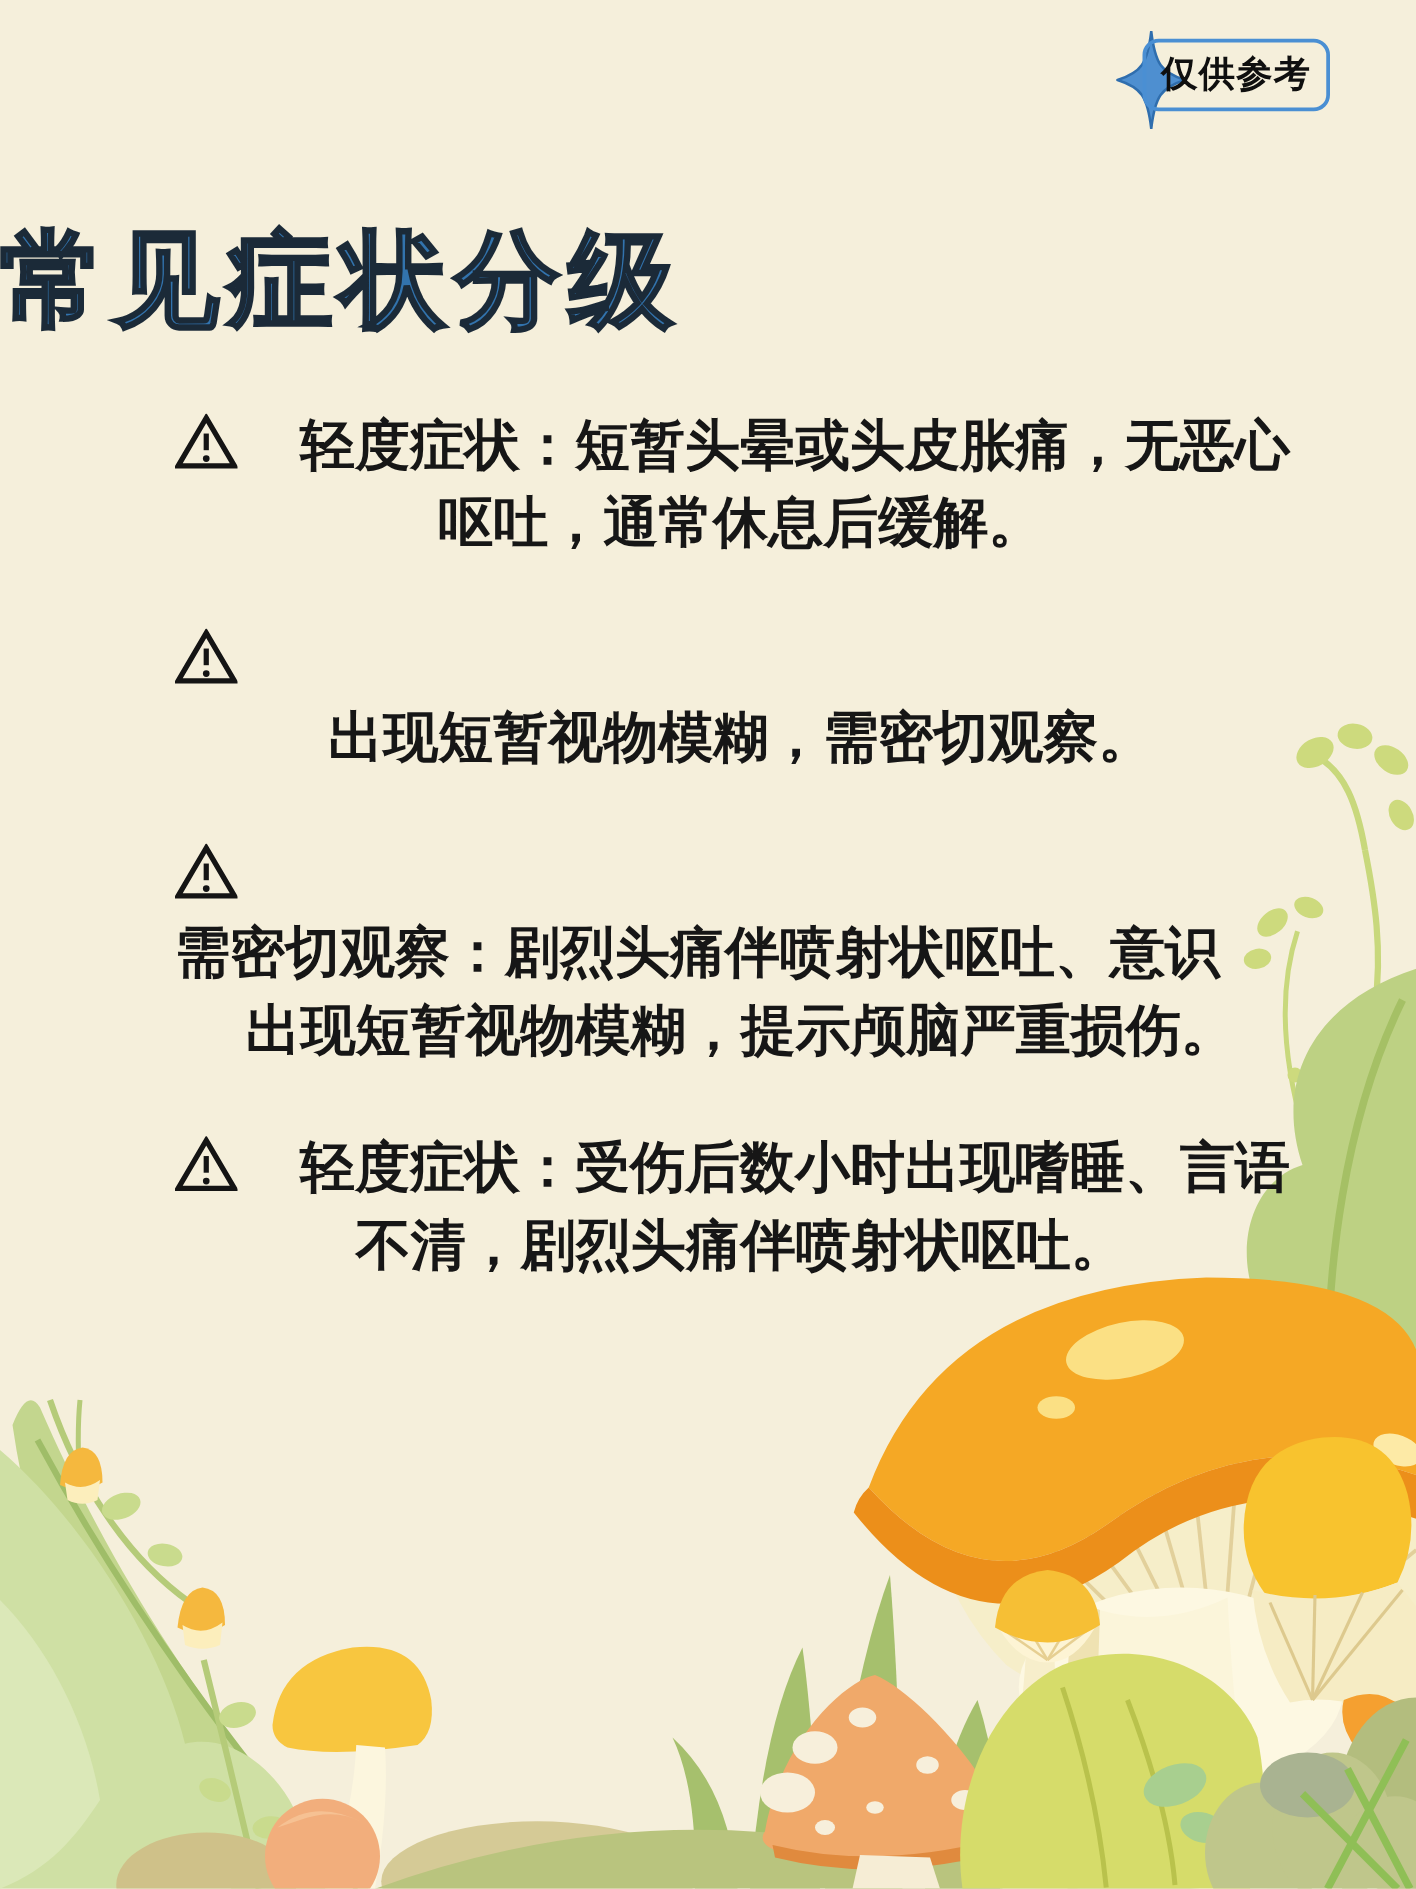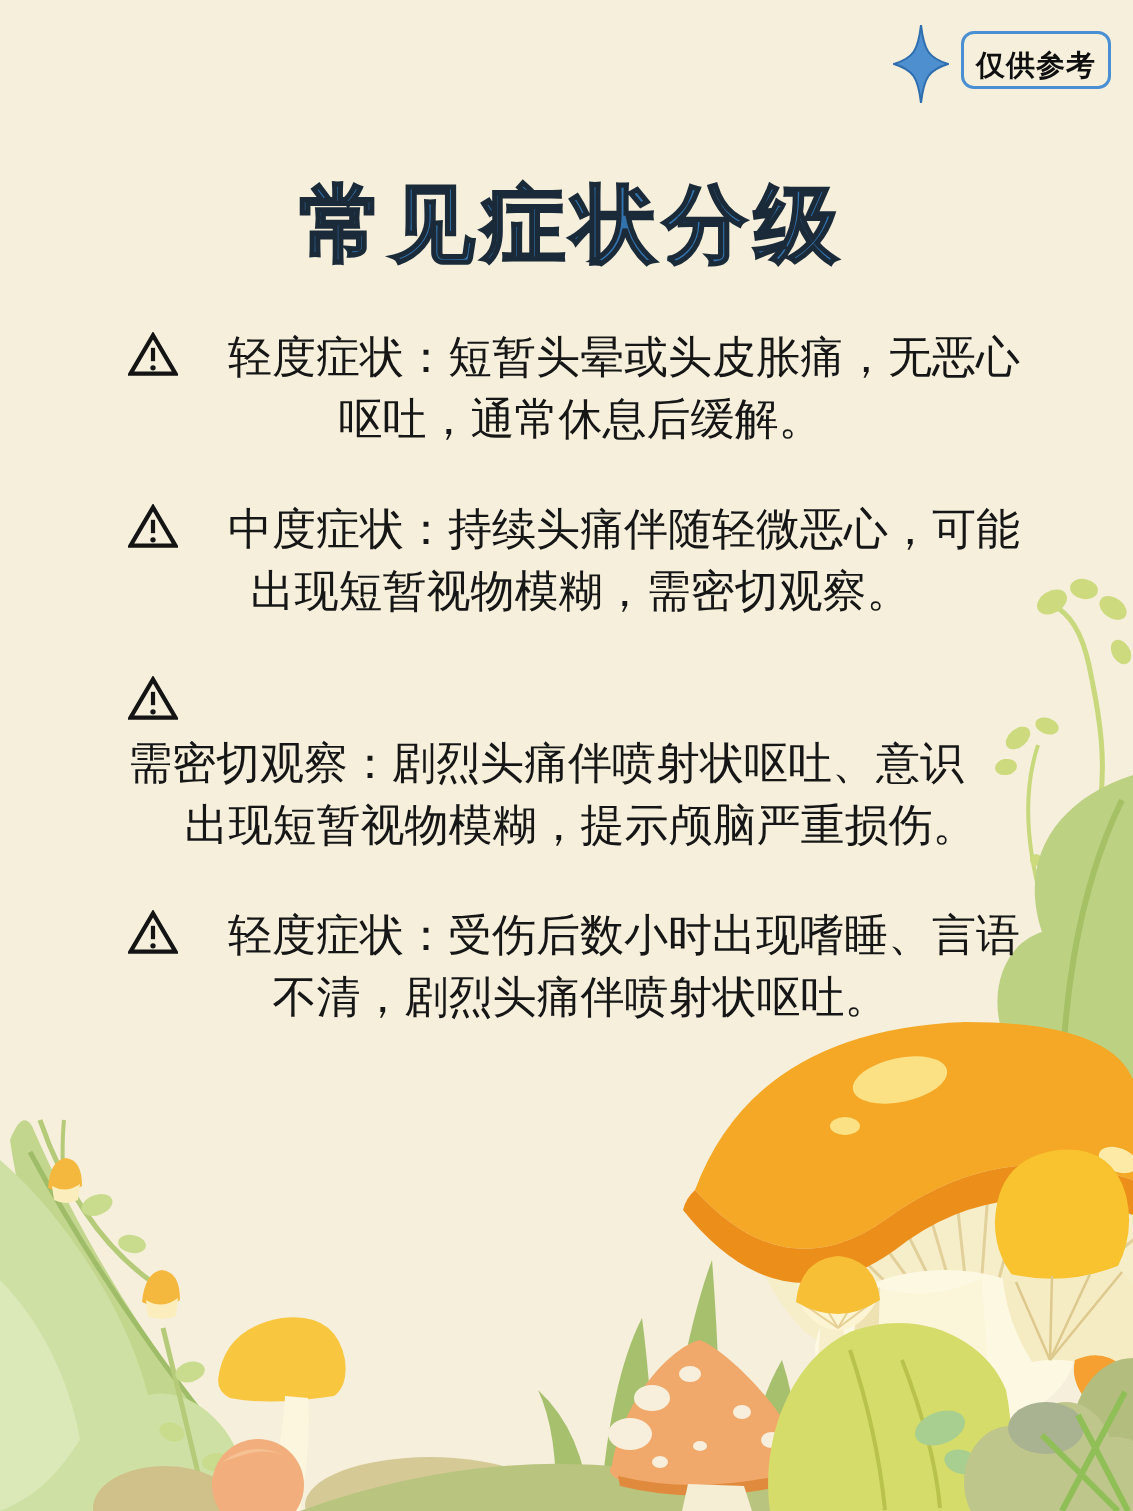--- a/index.html
+++ b/index.html
@@ -6,41 +6,41 @@
   .page{
     position:relative;
     width:1133px;height:1511px;
     background:#f5efdb;
     overflow:hidden;
     font-family:"Liberation Sans", sans-serif;
   }
   
   .sparkle{position:absolute;left:893px;top:24px;width:56px;height:80px;}
   .badge{
-    position:absolute;left:961px;top:31px;width:150px;height:58px;
+    position:absolute;left:914px;top:31px;width:150px;height:58px;
     border:3px solid #4a8fd3;border-radius:13px;
-    display:flex;align-items:flex-end;justify-content:center;
+    display:flex;align-items:center;justify-content:center;
     box-sizing:border-box;
     font-size:29px;font-weight:700;color:#0f0f0f;letter-spacing:1px;
     background:transparent;
   }
   
   .title{
-    position:absolute;left:12px;right:0;top:176px;margin:0;
-    text-align:center;
+    position:absolute;left:0;right:0;top:176px;margin:0;
+    text-align:left;
     font-size:84px;line-height:96px;font-weight:900;
     letter-spacing:7px;
     color:#3273ad;
     -webkit-text-stroke:2.5px #1b2a38;
     text-shadow:0 0 1px #1b2a38;
   }
   
   .content{
-    position:absolute;left:128px;top:326px;width:905px;
-    color:#161616;font-size:44px;line-height:62px;font-weight:400;
+    position:absolute;left:140px;top:326px;width:905px;
+    color:#161616;font-size:44px;line-height:62px;font-weight:700;
   }
   .symptom{margin:0 0 48px 0;}
   .warn{
     display:inline-block;width:50px;height:46px;margin-right:50px;
     vertical-align:-5px;
   }
   .l1{white-space:nowrap;}
   .l2{display:block;white-space:nowrap;text-align:center;}
   
   .decor{position:absolute;left:0;bottom:0;width:1133px;height:951px;pointer-events:none;}
@@ -253,21 +253,21 @@
       <span class="l2">呕吐，通常休息后缓解。</span>
     </p>
 
     <p class="symptom">
       <span class="warn">
         <svg viewBox="0 0 60 54" width="50" height="45">
             <path d="M30 4 L57 50 L3 50 Z" fill="none" stroke="#141414" stroke-width="5"></path>
             <rect x="27.5" y="19" width="5" height="16" fill="#141414"></rect>
             <circle cx="30" cy="43" r="3.2" fill="#141414"></circle>
           </svg>
-      </span><span class="l1">中度症状：持续头痛伴随轻微恶心，可能</span>
+      </span>
       <span class="l2">出现短暂视物模糊，需密切观察。</span>
     </p>
 
     <p class="symptom">
       <span class="warn">
         <svg viewBox="0 0 60 54" width="50" height="45">
             <path d="M30 4 L57 50 L3 50 Z" fill="none" stroke="#141414" stroke-width="5"></path>
             <rect x="27.5" y="19" width="5" height="16" fill="#141414"></rect>
             <circle cx="30" cy="43" r="3.2" fill="#141414"></circle>
           </svg>

